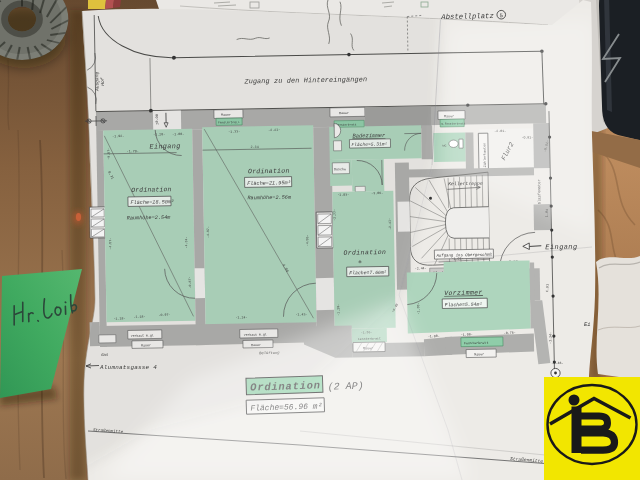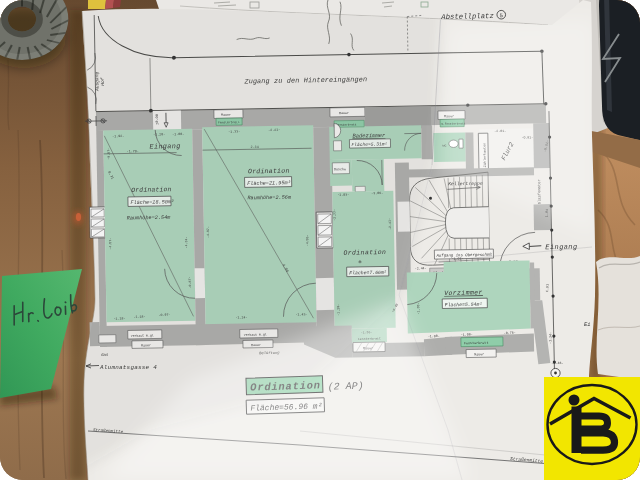--- a/index.html
+++ b/index.html
@@ -1,16 +1,16 @@
 <!DOCTYPE html>
 <html><head>
 <meta charset="utf-8">
 <style>
 html,body{margin:0;padding:0;}
-#scene{position:relative;width:640px;height:480px;overflow:hidden;background:#8a6847;font-family:"Liberation Mono",monospace;border-radius:23px;}
+#scene{position:relative;width:640px;height:480px;overflow:hidden;background:#8a6847;font-family:"Liberation Mono",monospace;}
 svg{position:absolute;top:0;left:0;}
 text{font-family:"Liberation Mono",monospace;fill:#3a3a3a;}
 </style>
 </head>
 <body>
 <div id="scene">
 <svg width="640" height="480" viewBox="0 0 640 480">
 <defs>
 <linearGradient id="deskL" x1="0" y1="0" x2="0" y2="1">
 <stop offset="0" stop-color="#66492f"></stop>

